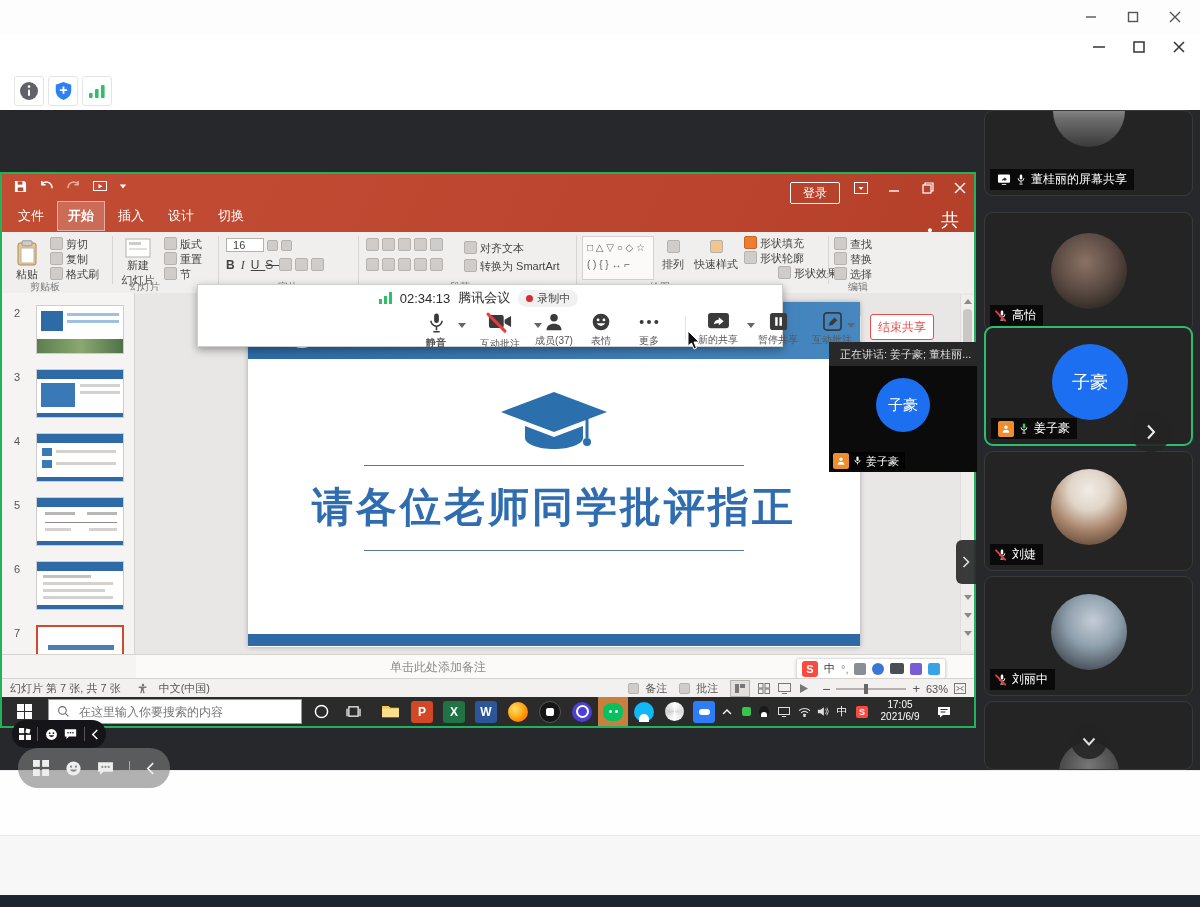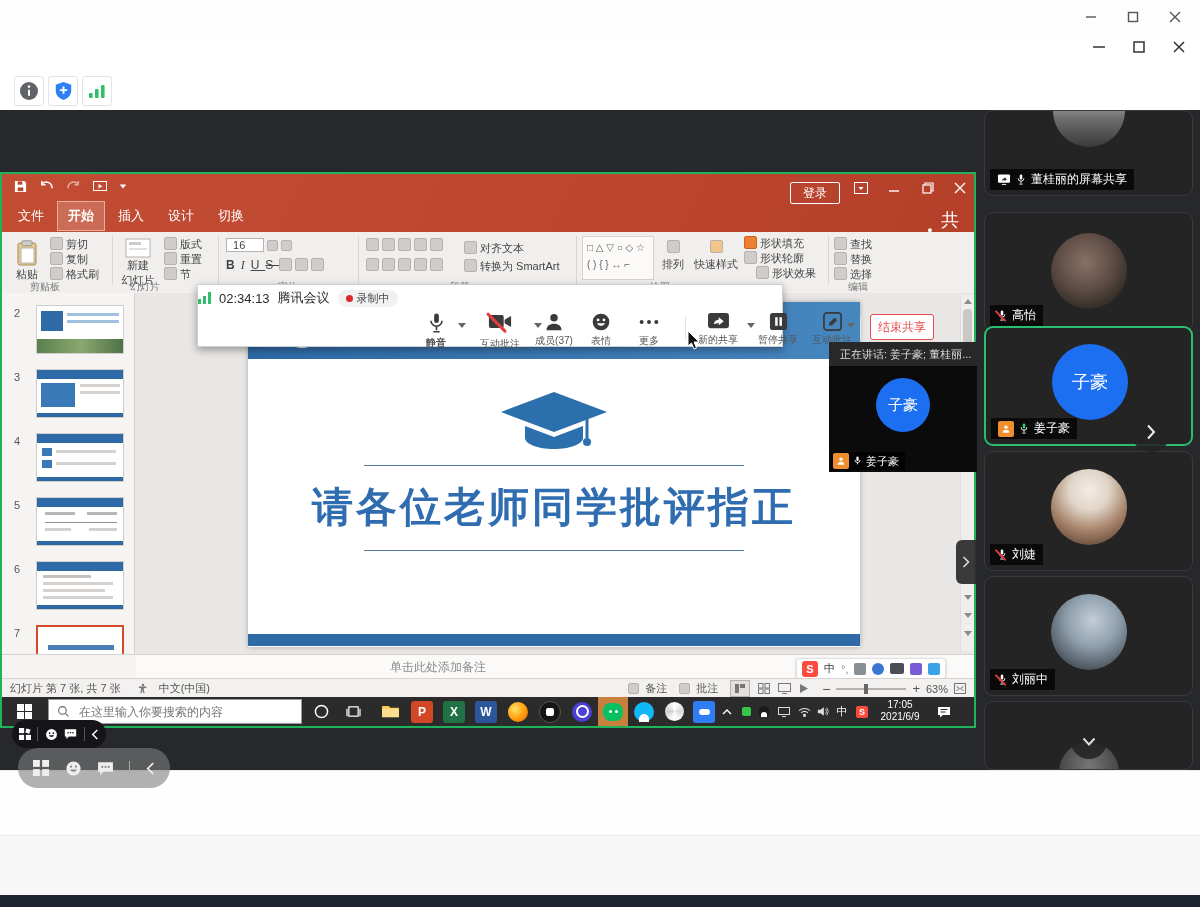--- a/index.html
+++ b/index.html
@@ -57,21 +57,21 @@
   .vscroll{position:absolute;left:958px;top:2px;width:13px;height:356px;background:#f0eeec;border-left:1px solid #ddd;}
   .notes{left:134px;top:480px;width:838px;height:24px;background:#fbfaf9;border-top:1px solid #d5d2d0;font-size:12px;color:#8a8a8a;}
   .notes-l{left:0px;top:480px;width:134px;height:24px;background:#f5f4f3;border-top:1px solid #d5d2d0;}
   .sogou{left:794px;top:484px;height:19px;background:#fff;border:1px solid #e0e0e0;border-radius:3px;box-shadow:0 1px 3px rgba(0,0,0,.2);display:flex;align-items:center;gap:6px;padding:0 5px;font-size:11px;}
   .ppt-status{left:0;top:504px;width:972px;height:19px;background:#f3f1ef;border-top:1px solid #d5d2d0;font-size:11px;color:#555;}
   .taskbar{left:0;top:523px;width:972px;height:29px;background:#2b2b2b;}
   .tsk{height:29px;display:flex;align-items:center;}
   .tile{width:22px;height:22px;border-radius:3px;color:#fff;font-size:12px;font-weight:bold;display:flex;align-items:center;justify-content:center;}
   
   .ftb{left:197px;top:174px;width:584px;height:61px;background:#fff;border:1px solid #cfcfcf;box-shadow:0 3px 8px rgba(0,0,0,.35);z-index:30;}
-  .ftb-status{position:absolute;left:0;top:3px;width:561px;height:20px;display:flex;align-items:center;justify-content:flex-start;gap:8px;font-size:13px;color:#2b2b2b;}
+  .ftb-status{position:absolute;left:0;top:3px;width:561px;height:20px;display:flex;align-items:center;justify-content:center;gap:8px;font-size:13px;color:#2b2b2b;}
   .recpill{display:flex;align-items:center;gap:4px;background:#f1f1f1;border-radius:9px;padding:1px 8px;font-size:11px;color:#444;}
   .ft-item{position:absolute;top:27px;width:52px;text-align:center;color:#3a3a3a;}
   .ft-item .lb{font-size:10px;color:#555;margin-top:2px;white-space:nowrap;}
   .ft-div{position:absolute;top:31px;width:1px;height:24px;background:#e3e3e3;}
   .endshare{position:absolute;left:672px;top:29px;width:62px;height:24px;border:1px solid #e64b4b;border-radius:3px;color:#e64b4b;font-size:12px;background:#fff;}
   
   .vov{left:829px;top:232px;width:148px;height:130px;z-index:35;background:#0b0b0b;}
   .vov-h{position:absolute;left:0;top:0;width:148px;height:24px;background:#282828;display:flex;align-items:center;gap:5px;padding:0 6px;box-sizing:border-box;color:#ddd;font-size:11px;overflow:hidden;white-space:nowrap;}
   .vov-av{position:absolute;left:47px;top:36px;width:54px;height:54px;border-radius:50%;background:#1d6ff2;color:#fff;font-size:15px;}
   .vov-n{position:absolute;left:2px;bottom:2px;background:rgba(0,0,0,.78);display:flex;align-items:center;gap:4px;padding:1px 6px 1px 2px;color:#fff;font-size:11px;}
@@ -310,21 +310,21 @@
         <div class="rb-lbl" style="left:448px;top:48px;">段落</div>
         <div class="rb-div" style="left:574px;"></div>
         <div class="rb-row" style="left:580px;top:4px;width:62px;height:38px;background:#fbfaf9;border:1px solid #d5d2d0;padding:2px 4px;font-size:10px;color:#666;line-height:17px;">
           <div>□ △ ▽ ○ ◇ ☆</div>
           <div>( ) { } ↔ ⌐</div>
         </div>
         <div class="rb-row" style="left:656px;top:8px;width:30px;text-align:center;"><span class="mi" style="margin:0;"></span><div style="margin-top:4px;">排列</div></div>
         <div class="rb-row" style="left:690px;top:8px;width:48px;text-align:center;"><span class="mi" style="margin:0;background:#f3c58a;"></span><div style="margin-top:4px;">快速样式</div></div>
         <div class="rb-row" style="left:742px;top:4px;"><span class="mi" style="background:#ed7d31;border-color:#c96526;"></span><span>形状填充</span></div>
         <div class="rb-row" style="left:742px;top:19px;"><span class="mi"></span><span>形状轮廓</span></div>
-        <div class="rb-row" style="left:754px;top:34px;"><span class="mi"></span><span>形状效果</span></div>
+        <div class="rb-row" style="left:776px;top:34px;"><span class="mi"></span><span>形状效果</span></div>
         <div class="rb-lbl" style="left:648px;top:48px;">绘图</div>
         <div class="rb-div" style="left:826px;"></div>
         <div class="rb-row" style="left:832px;top:5px;"><span class="mi"></span><span>查找</span></div>
         <div class="rb-row" style="left:832px;top:20px;"><span class="mi"></span><span>替换</span></div>
         <div class="rb-row" style="left:832px;top:35px;"><span class="mi"></span><span>选择</span></div>
         <div class="rb-lbl" style="left:846px;top:48px;">编辑</div>
       </div>
 
       <div class="abs editor">
         <div class="thumbs">

